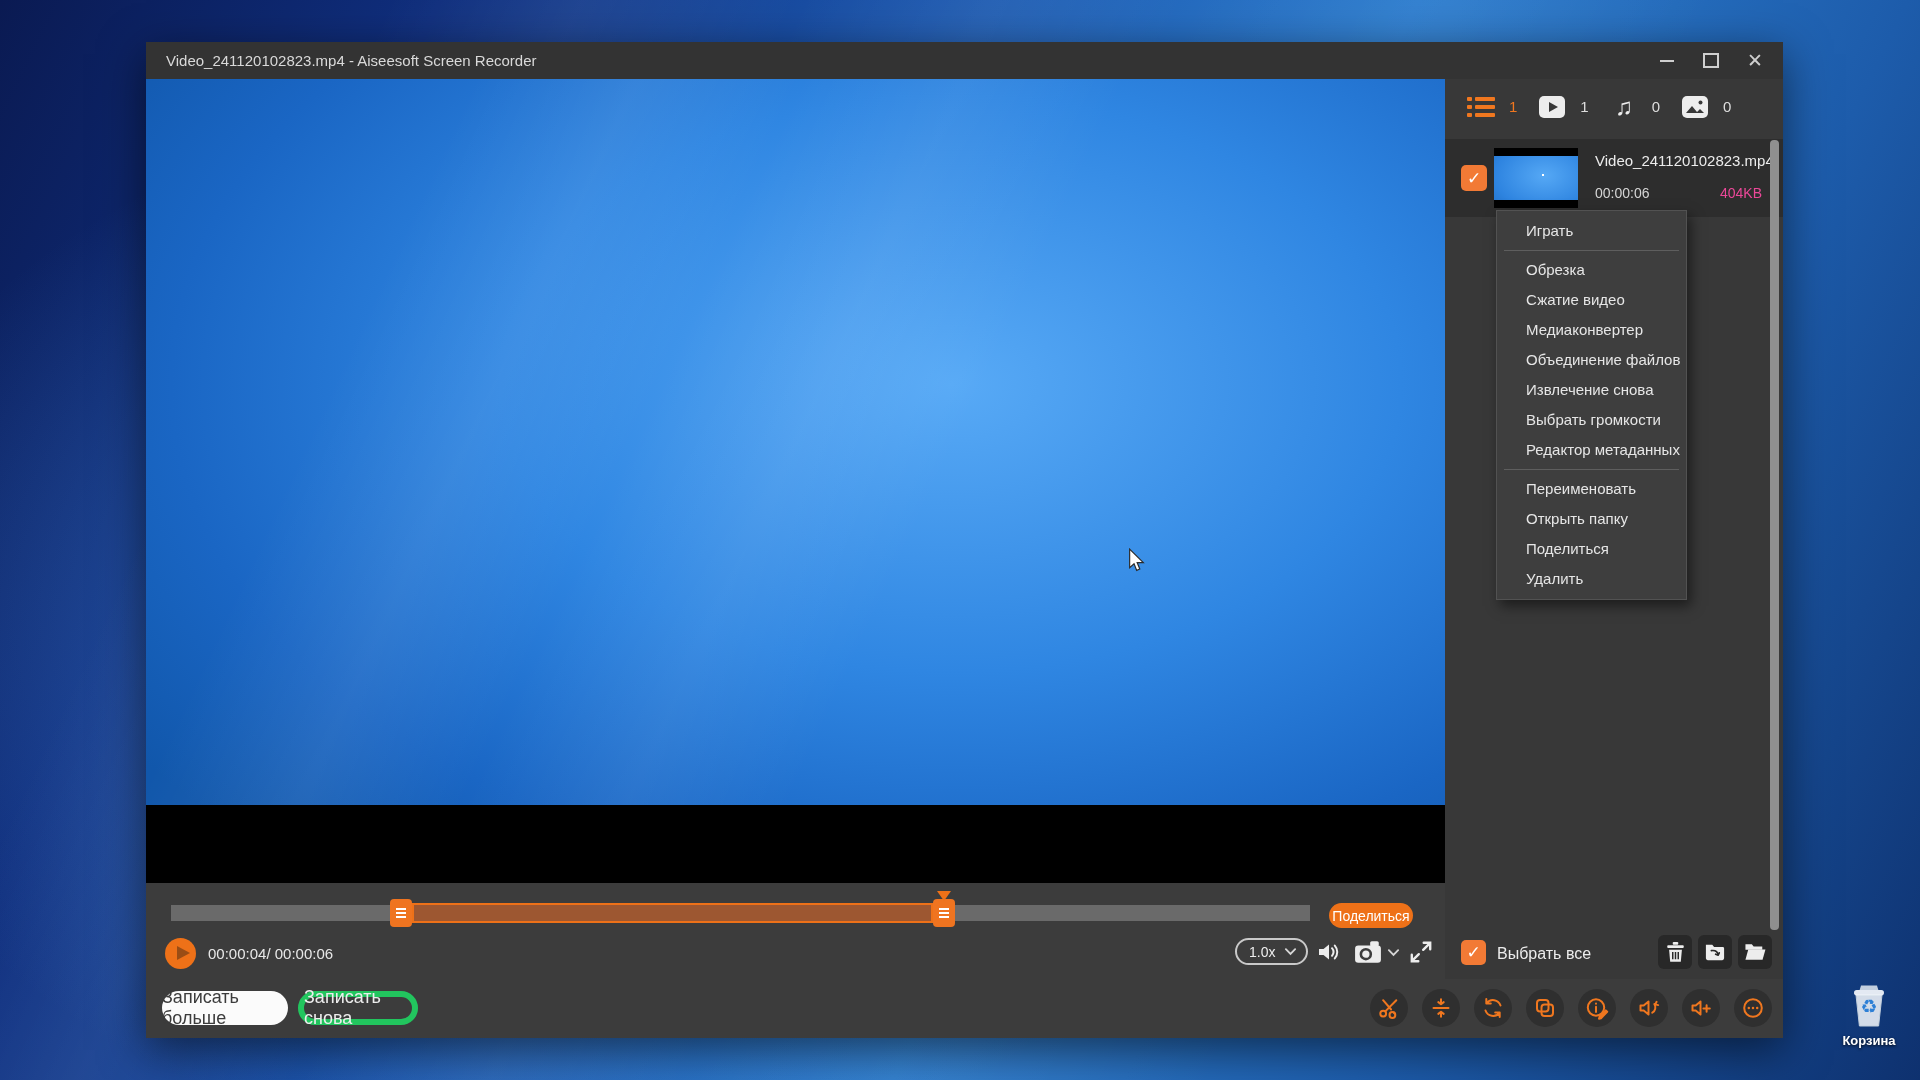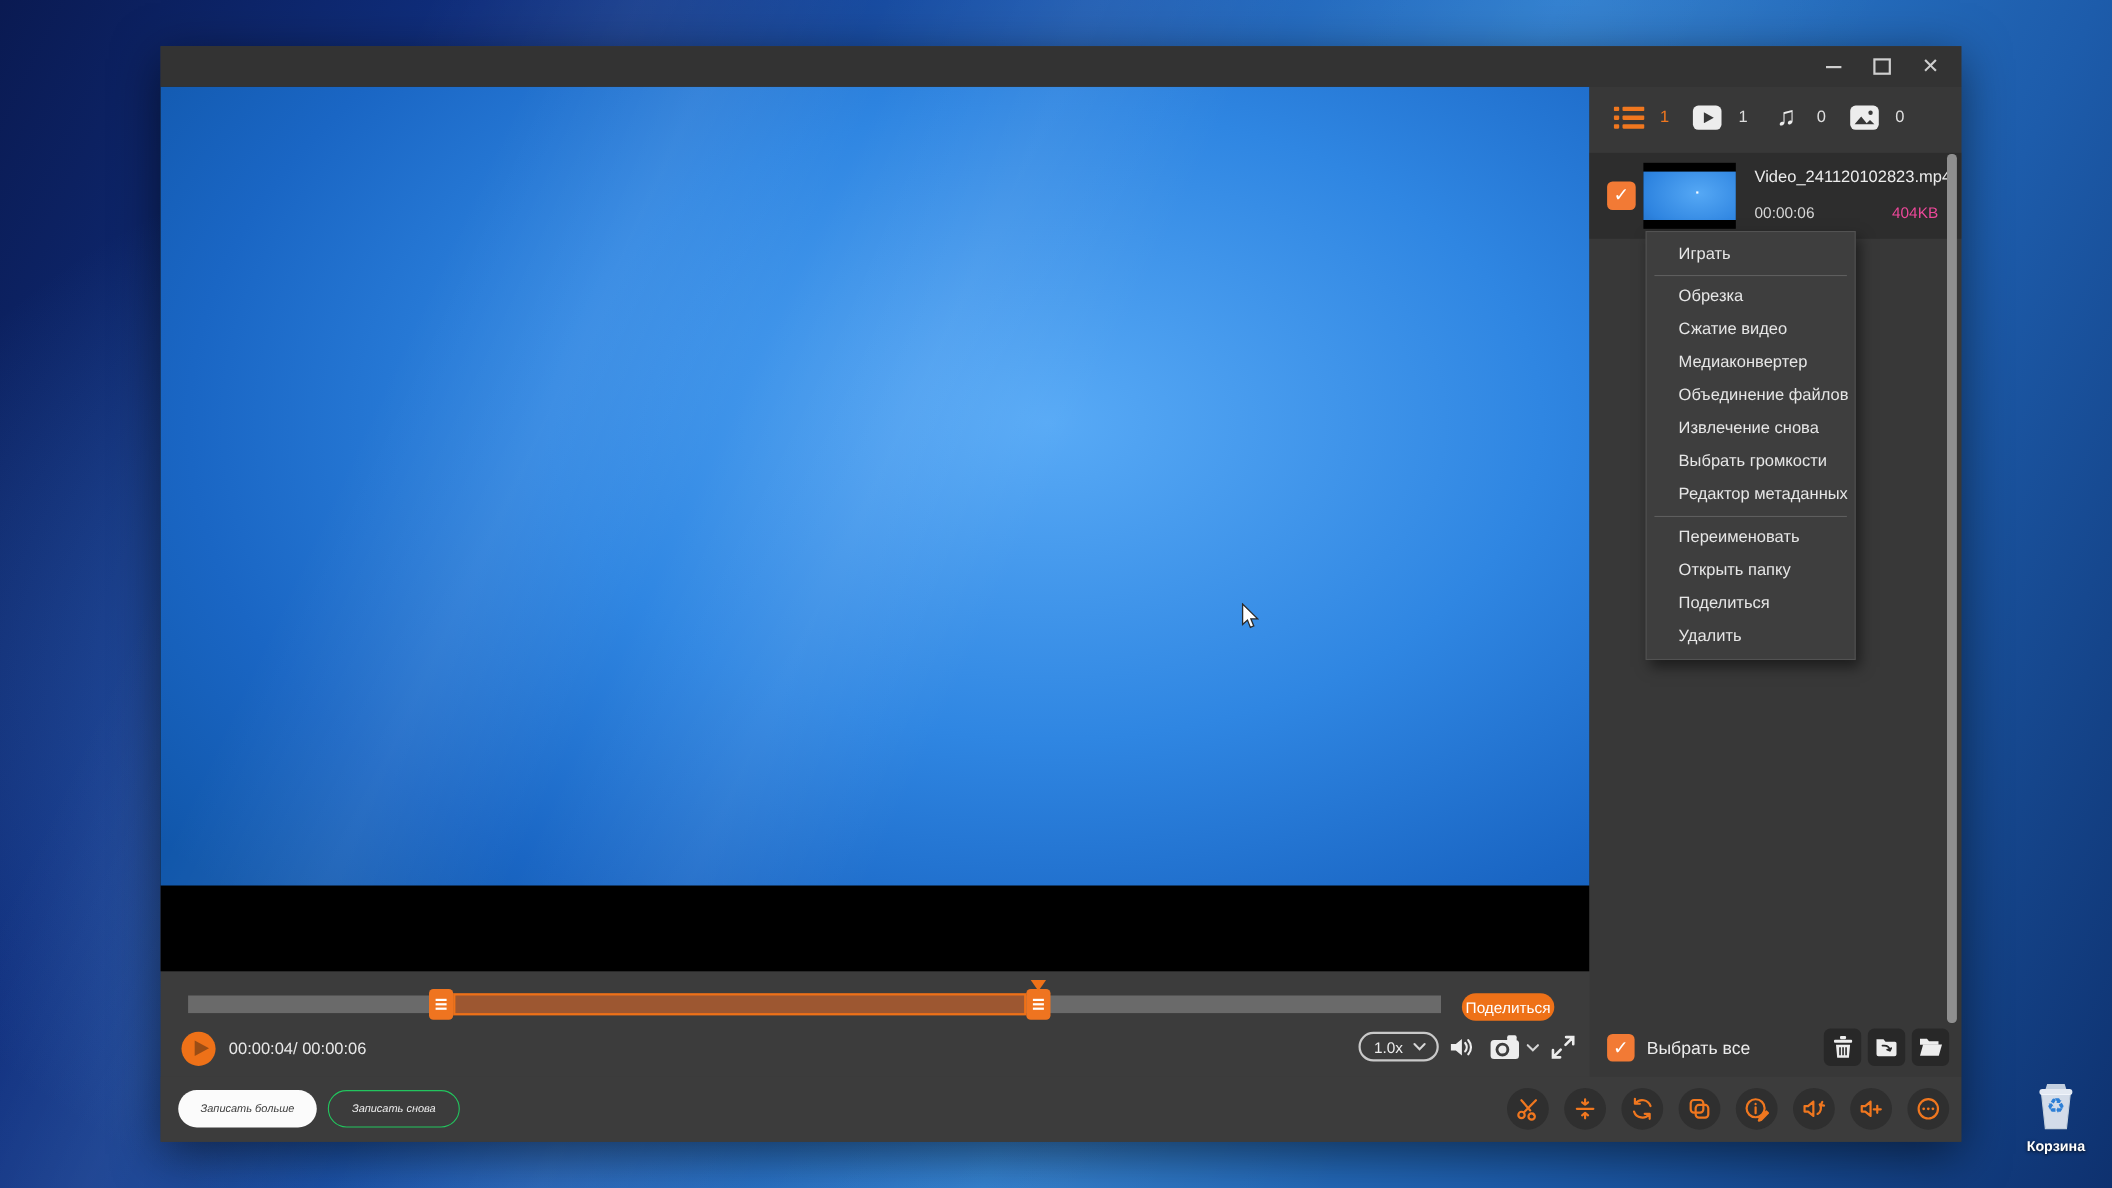--- a/index.html
+++ b/index.html
@@ -72,24 +72,24 @@
   .sel-label{position:absolute;left:52px;top:0;line-height:42px;font-size:16px;color:#ececec;}
   .action-btn{position:absolute;top:2px;width:34px;height:34px;background:#282828;border-radius:6px;
     display:flex;align-items:center;justify-content:center;}
   
   .cmenu{position:absolute;left:1496px;top:210px;width:191px;box-sizing:border-box;background:#3e3e3e;
     border:1px solid #525252;box-shadow:4px 6px 12px rgba(0,0,0,.5);padding:5px 0;z-index:50;}
   .mitem{height:30px;line-height:30px;padding-left:29px;font-size:15px;color:#e6e6e6;white-space:nowrap;}
   .msep{height:1px;background:#5e5e5e;margin:4px 7px;}
   
   .bottombar{position:absolute;left:0;top:937px;width:1637px;height:59px;background:#3c3c3c;}
-  .pillbtn{position:absolute;top:12px;height:34px;border-radius:17px;font-size:10px;
-    display:flex;align-items:center;justify-content:center;box-sizing:border-box;font-style:italic;}
+  .pillbtn{position:absolute;top:12px;height:34px;border-radius:17px;font-size:18px;
+    display:flex;align-items:center;justify-content:center;box-sizing:border-box;}
   .btn-more{left:16px;width:126px;background:#fbfbfb;color:#3c3c3c;}
-  .btn-again{left:152px;width:120px;border:1px solid #22c55e;color:#ededed;background:transparent;}
+  .btn-again{left:152px;width:120px;border:6px solid #22c55e;color:#ededed;background:transparent;}
   .toolbar{position:absolute;right:11px;top:10px;display:flex;gap:14px;}
   .toolcircle{width:38px;height:38px;border-radius:50%;background:#2f2f2f;
     display:flex;align-items:center;justify-content:center;}
   
   .recycle{position:absolute;left:1834px;top:982px;width:70px;text-align:center;}
   .rb-wrap{position:relative;display:inline-block;width:38px;height:46px;}
   .rb-glyph{position:absolute;left:50%;top:22px;transform:translate(-50%,-40%);font-size:19px;color:#2d7fd6;}
   .rb-label{margin-top:1px;font-size:13px;color:#fff;text-shadow:0 1px 3px rgba(0,0,0,.85);font-weight:bold;}
   .glyph{color:#ededed;font-size:24px;line-height:24px;}
 </style>
@@ -106,20 +106,21 @@
         <path d="M11 3.5h16l1.4 4.5H9.6z" fill="#e2eaf2" fill-opacity="0.85"></path>
       </svg>
       <span class="rb-glyph">♻</span>
     </span>
     <div class="rb-label">Корзина</div>
   </div>
 
   <div class="window">
 
     <div class="titlebar">
+      <span class="title">Video_241120102823.mp4 - Aiseesoft Screen Recorder</span>
       <div class="winbtns">
         <div class="winbtn">
             <span class="min-glyph"></span>
           </div>
         <div class="winbtn">
             <span class="max-glyph"></span>
           </div>
         <div class="winbtn">
             <span class="close-glyph">✕</span>
           </div>

